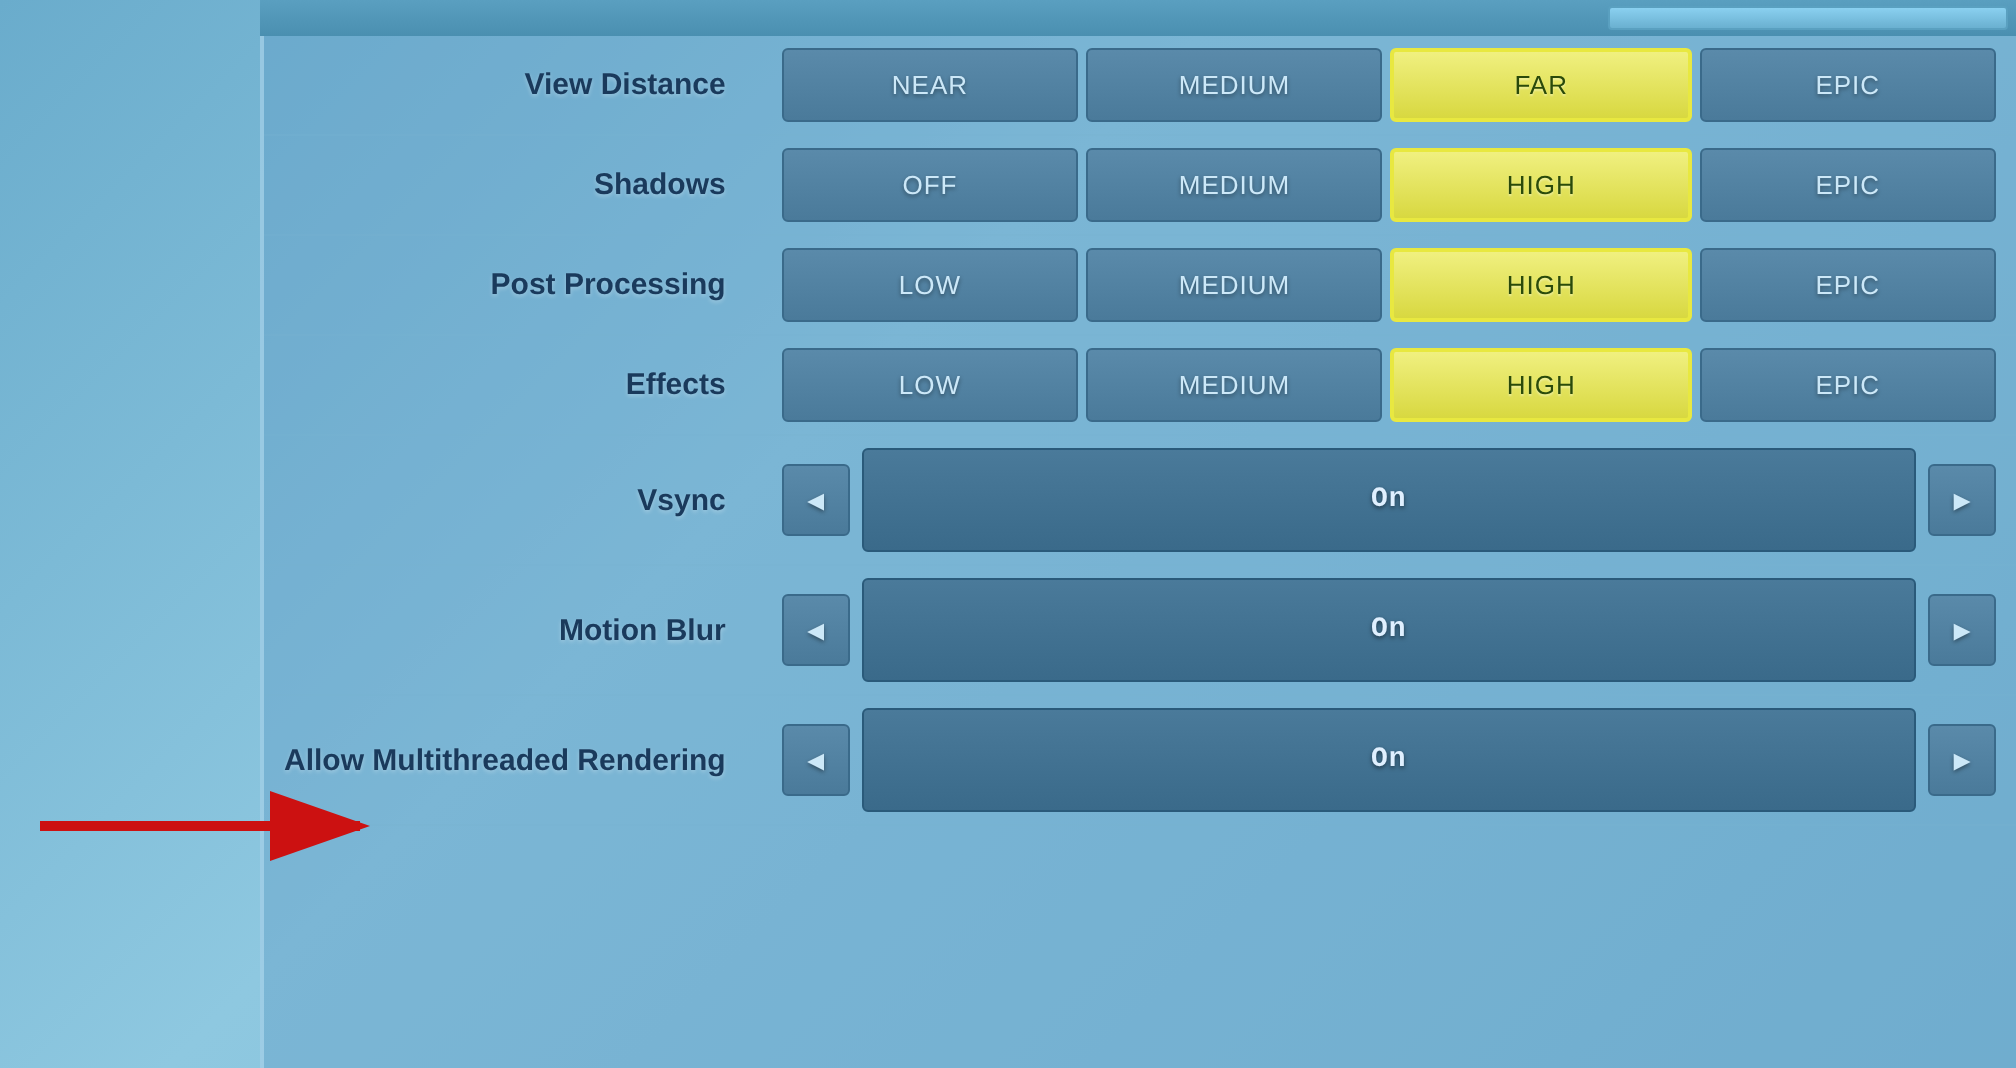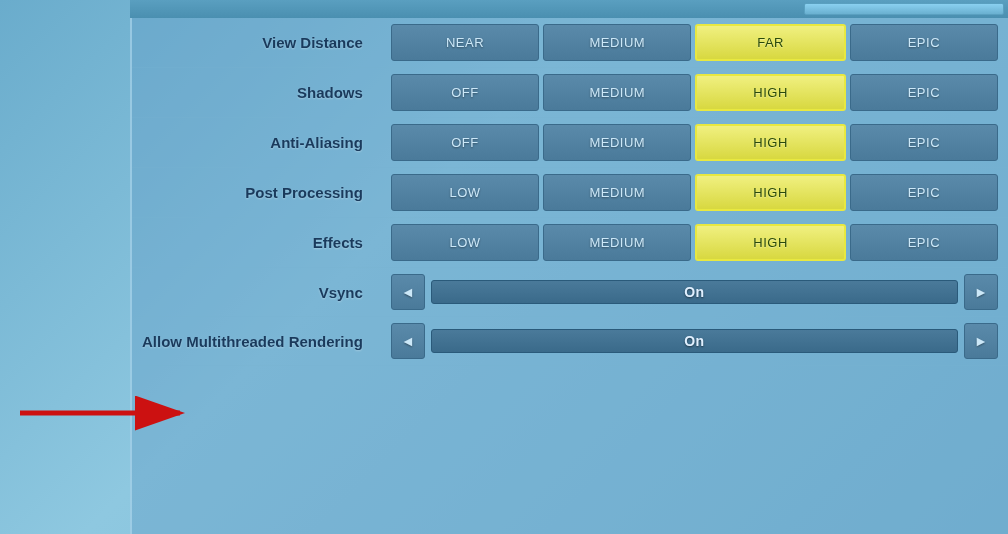--- a/index.html
+++ b/index.html
@@ -97,32 +97,33 @@
       cursor: pointer;
       display: flex;
       align-items: center;
       justify-content: center;
       flex-shrink: 0;
       text-shadow: 0 1px 2px rgba(0,0,0,0.4);
     }
 
     .toggle-value {
       flex: 1;
-      height: 24px;
+      height: 52px;
       background: linear-gradient(180deg, #4a7a9a 0%, #3a6a8a 100%);
       border: 1px solid #2a5a7a;
       border-radius: 3px;
       display: flex;
       align-items: center;
       justify-content: center;
       color: #e0f0ff;
       font-size: 14px;
       font-weight: bold;
       text-shadow: 0 1px 2px rgba(0,0,0,0.5);
       letter-spacing: 0.5px;
+      font-family: Liberation Mono, monospace;
     }
 
     
     .svg-arrow {
       position: absolute;
       left: 10px;
       top: 355px;
     }
   </style>
 </head>
@@ -155,31 +156,20 @@
           <td>
             <div class="btn-group">
               <button class="opt-btn">OFF</button>
               <button class="opt-btn">MEDIUM</button>
               <button class="opt-btn selected">HIGH</button>
               <button class="opt-btn">EPIC</button>
             </div>
           </td>
         </tr>
 
-        <tr>
-          <td class="label-cell">Anti-Aliasing</td>
-          <td>
-            <div class="btn-group">
-              <button class="opt-btn">OFF</button>
-              <button class="opt-btn">MEDIUM</button>
-              <button class="opt-btn selected">HIGH</button>
-              <button class="opt-btn">EPIC</button>
-            </div>
-          </td>
-        </tr>
 
 
         <tr>
           <td class="label-cell">Post Processing</td>
           <td>
             <div class="btn-group">
               <button class="opt-btn">LOW</button>
               <button class="opt-btn">MEDIUM</button>
               <button class="opt-btn selected">HIGH</button>
               <button class="opt-btn">EPIC</button>
@@ -203,20 +193,30 @@
           <td class="label-cell">Vsync</td>
           <td>
             <div class="toggle-row">
               <button class="arrow-btn">◄</button>
               <div class="toggle-value">On</div>
               <button class="arrow-btn">►</button>
             </div>
           </td>
         </tr>
 
+        <tr>
+          <td class="label-cell">Motion Blur</td>
+          <td>
+            <div class="toggle-row">
+              <button class="arrow-btn">◄</button>
+              <div class="toggle-value">On</div>
+              <button class="arrow-btn">►</button>
+            </div>
+          </td>
+        </tr>
 
 
         <tr>
           <td class="label-cell">Allow Multithreaded Rendering</td>
           <td>
             <div class="toggle-row">
               <button class="arrow-btn">◄</button>
               <div class="toggle-value">On</div>
               <button class="arrow-btn">►</button>
             </div>

